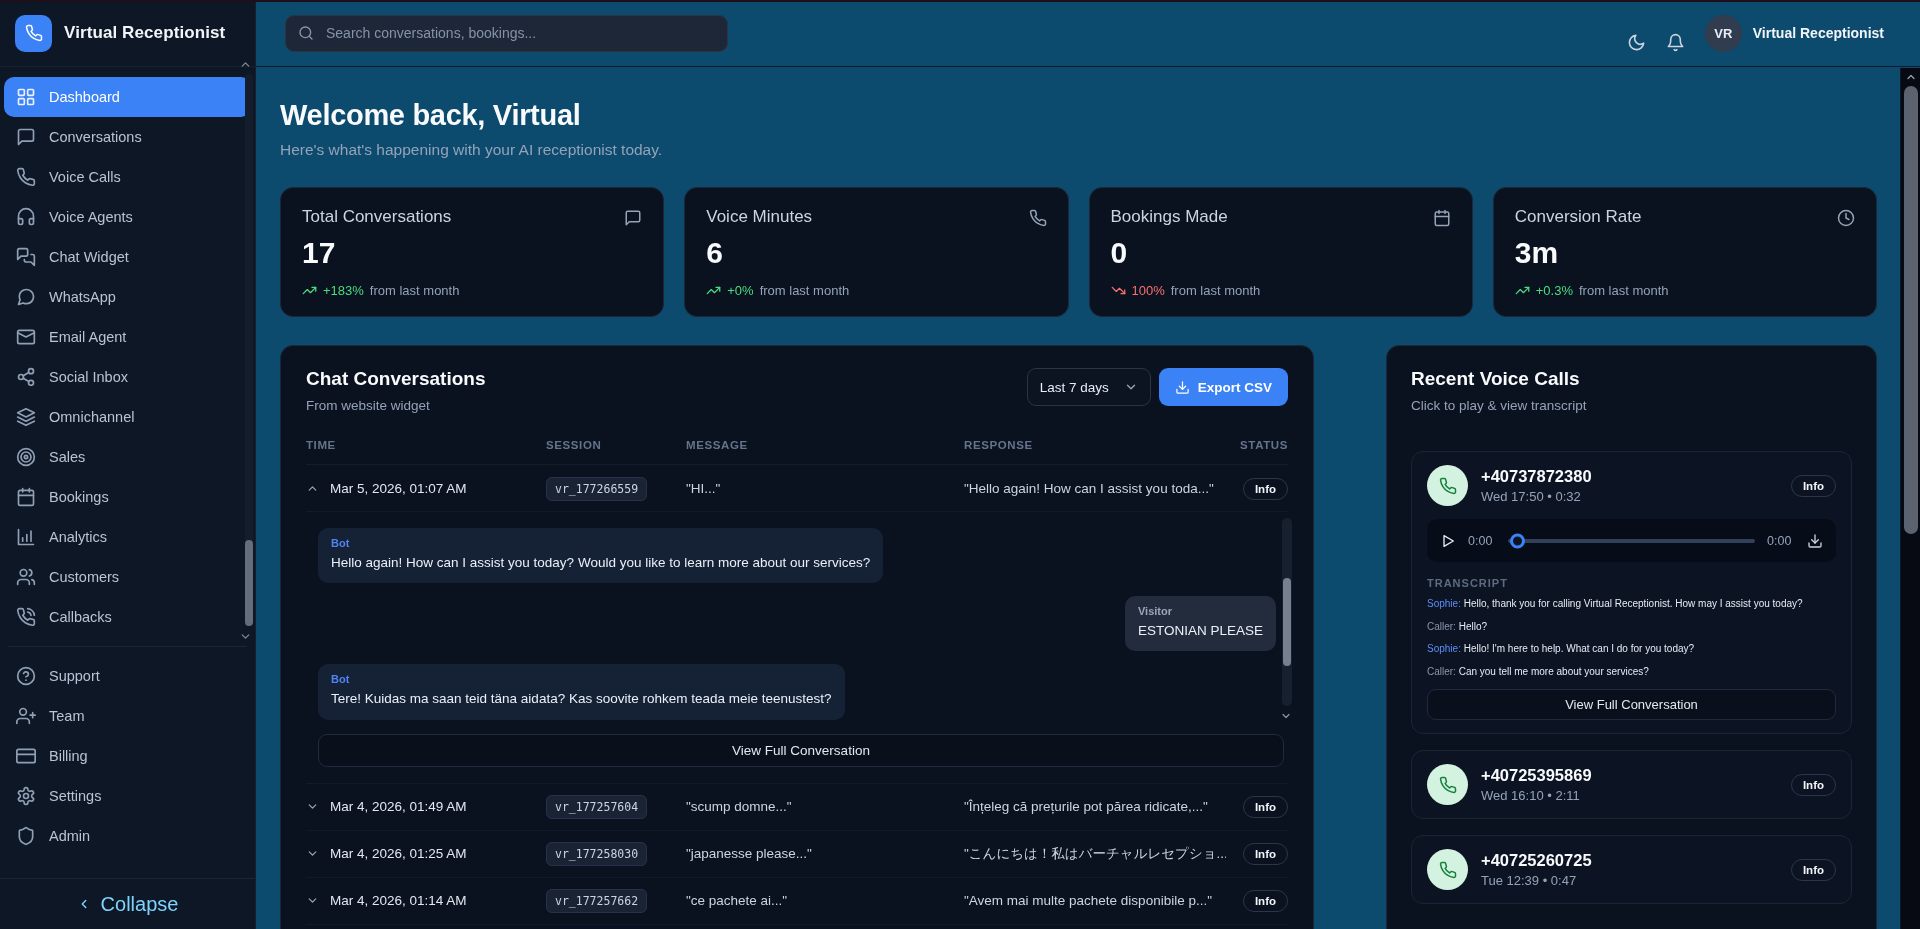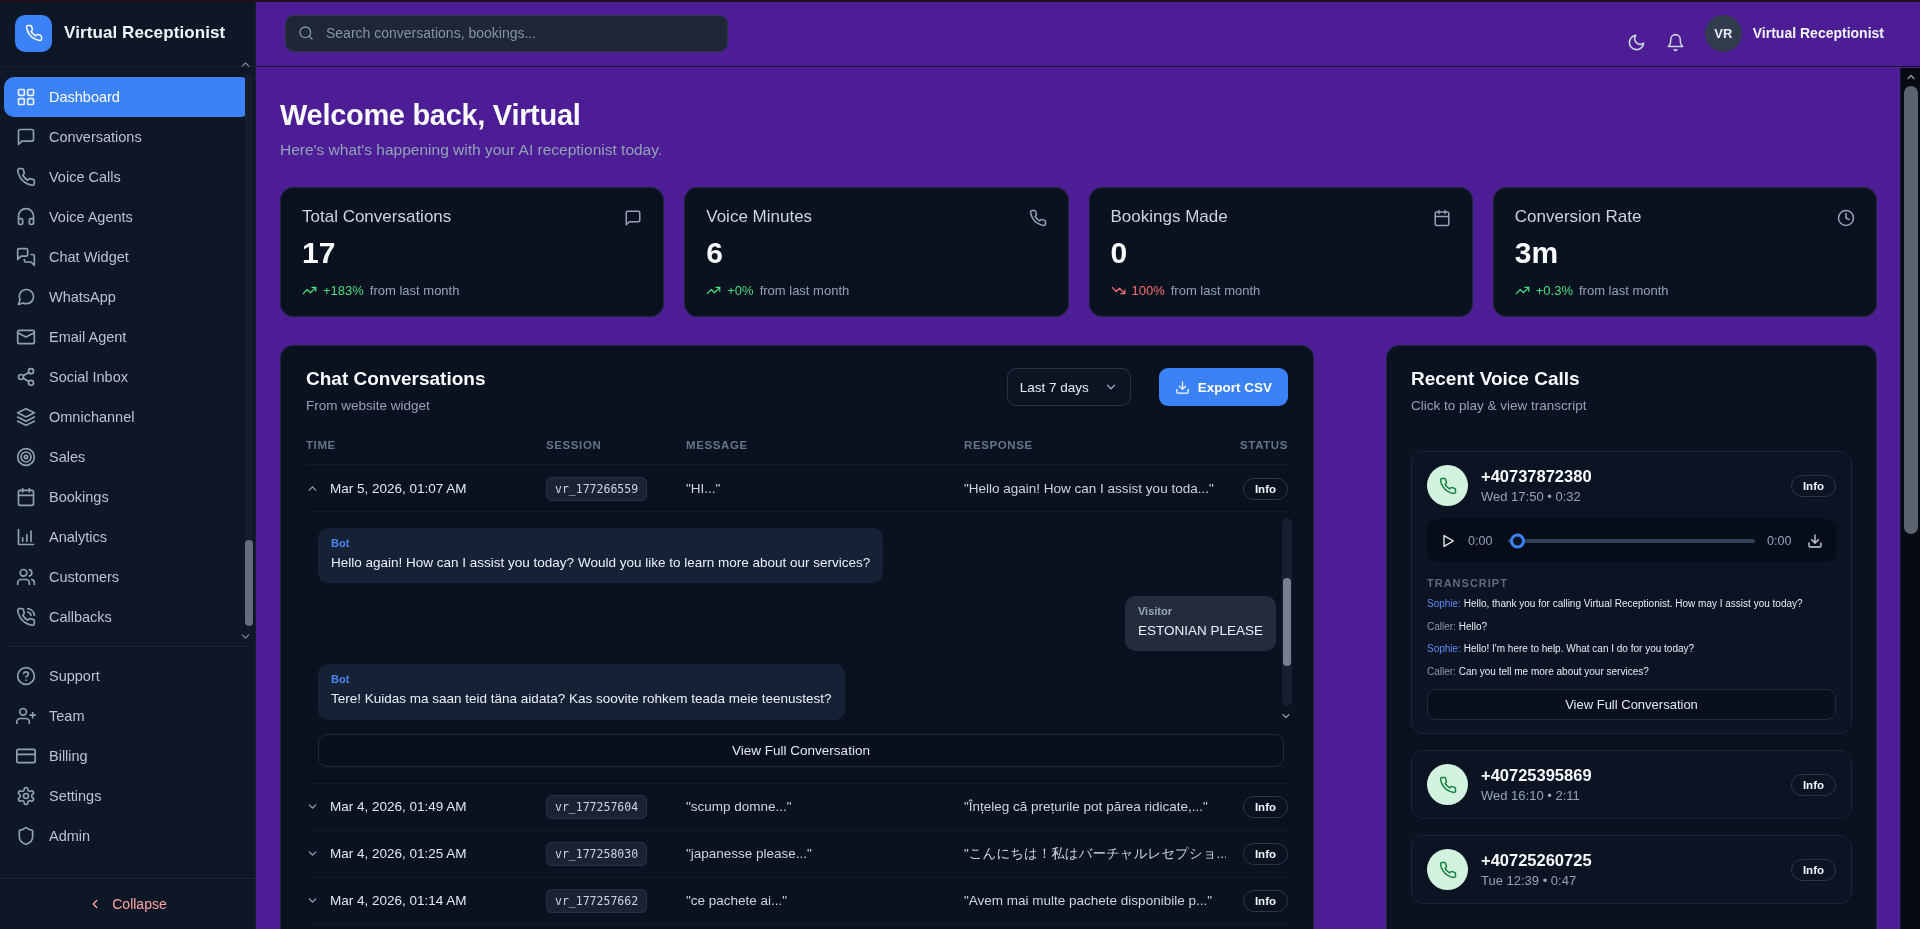--- a/index.html
+++ b/index.html
@@ -13,31 +13,31 @@
   .sidebar { width:256px; min-width:256px; background:#0e1726; border-right:1px solid #151f2f; display:flex; flex-direction:column; position:relative; }
   .brand { height:67px; min-height:67px; display:flex; align-items:center; gap:12px; padding:0 15px; border-bottom:1px solid #18212f; }
   .brand-icon { width:37px; height:37px; border-radius:10px; background:#3b82f6; display:flex; align-items:center; justify-content:center; color:#fff; }
   .brand-name { font-size:17px; font-weight:700; color:#f1f5f9; letter-spacing:.1px; }
   .nav { padding:10px 4px 2px; }
   .nav-item { height:40px; display:flex; align-items:center; gap:13px; padding:0 12px; border-radius:10px; color:#b8c3d4; font-size:14.5px; font-weight:500; cursor:pointer; }
   .nav-item .ic { width:20px; height:20px; color:#8fa0b5; flex:none; }
   .nav-item.active { background:#3b82f6; color:#ffffff; }
   .nav-item.active .ic { color:#eaf1fe; }
   .nav-divider { height:1px; background:#1b2534; margin:9px 4px; }
-  .collapse-row { margin-top:auto; border-top:1px solid #1b2534; height:51px; display:flex; align-items:center; justify-content:center; gap:10px; color:#fca5a5; font-size:14px; cursor:pointer; }
+  .collapse-row { margin-top:auto; border-top:1px solid #1b2534; height:51px; display:flex; align-items:center; justify-content:center; gap:10px; color:#7dd3fc; font-size:20px; cursor:pointer; }
   .collapse-row .ic { width:14px; height:14px; transform:rotate(90deg); }
   .side-chev-up { position:absolute; right:3px; top:58px; width:13px; color:#7d8899; }
   .side-chev-up .ic { transform:rotate(180deg); width:13px; height:13px; }
   .side-scroll-track { position:absolute; right:2px; top:74px; width:8px; height:552px; background:#141d2c; border-radius:4px; }
   .side-scroll-thumb { position:absolute; top:466px; left:0; width:8px; height:86px; background:#646d7c; border-radius:4px; }
   .side-chev-down { position:absolute; right:3px; top:630px; width:13px; color:#7d8899; }
   .side-chev-down .ic { width:13px; height:13px; }
 
   
-  .main { flex:1; display:flex; flex-direction:column; min-width:0; position:relative; background:#4c1d95; }
+  .main { flex:1; display:flex; flex-direction:column; min-width:0; position:relative; background:#0c4a6e; }
   .topbar { height:67px; min-height:67px; display:flex; align-items:center; gap:20px; padding:0 36px 0 29px; border-bottom:1px solid #101a2b; }
   .search { width:443px; height:37px; background:#1e2737; border:1px solid #2a3446; border-radius:9px; display:flex; align-items:center; gap:10px; padding:0 12px; color:#8796ab; }
   .search .ic { width:16px; height:16px; flex:none; }
   .search input { flex:1; background:transparent; border:none; outline:none; color:#cbd5e1; font-size:14px; font-family:inherit; }
   .search input::placeholder { color:#8593a8; }
   .topbar-right { margin-left:auto; display:flex; align-items:flex-end; gap:20px; }
   .icon-btn { color:#cbd5e1; cursor:pointer; }
   .icon-btn .ic { width:19px; height:19px; }
   .user-chip { display:flex; align-items:center; gap:11px; }
   .avatar { width:37px; height:37px; border-radius:50%; background:#313c4e; color:#e8edf5; font-size:13px; font-weight:700; display:flex; align-items:center; justify-content:center; }
@@ -57,21 +57,21 @@
   .delta.up, .trend-ic.up { color:#4ade80; }
   .delta.down, .trend-ic.down { color:#f87171; }
 
   .panels { display:flex; gap:72px; margin-top:28px; align-items:flex-start; }
   .panel { background:#0a111f; border:1px solid #1c2738; border-radius:13px; }
   .chat-panel { width:1034px; min-width:1034px; padding:22px 25px; height:780px; }
   .voice-panel { flex:1; padding:22px 24px; height:780px; }
   .panel-title { font-size:19px; font-weight:700; color:#f8fafc; }
   .panel-sub { font-size:13.5px; color:#94a3b8; margin-top:8px; }
   .chat-head { display:flex; justify-content:space-between; align-items:flex-start; }
-  .chat-controls { display:flex; gap:28px; align-items:flex-end; }
+  .chat-controls { display:flex; gap:8px; align-items:flex-end; }
   .select { height:38px; min-width:124px; border:1px solid #2a3446; background:#0c1422; border-radius:9px; display:flex; align-items:center; justify-content:space-between; gap:12px; padding:0 12px; font-size:13.5px; color:#e8edf5; cursor:pointer; }
   .select .ic { width:14px; height:14px; color:#94a3b8; }
   .btn-primary { height:38px; background:#3b82f6; border:none; border-radius:9px; color:#fff; font-size:13.5px; font-weight:600; display:flex; align-items:center; gap:8px; padding:0 16px; cursor:pointer; font-family:inherit; }
   .btn-primary .ic { width:15px; height:15px; }
 
   .table { margin-top:26px; }
   .thead, .trow { display:grid; grid-template-columns:240px 140px 278px 1fr 62px; align-items:center; }
   .thead { color:#64748b; font-size:11.5px; font-weight:700; letter-spacing:.6px; padding-bottom:13px; border-bottom:1px solid #131c2b; }
   .thead .right, .tcell-status { justify-self:end; }
   .trow { height:47px; border-bottom:1px solid #11192a; font-size:13.5px; color:#cbd5e1; cursor:pointer; }

